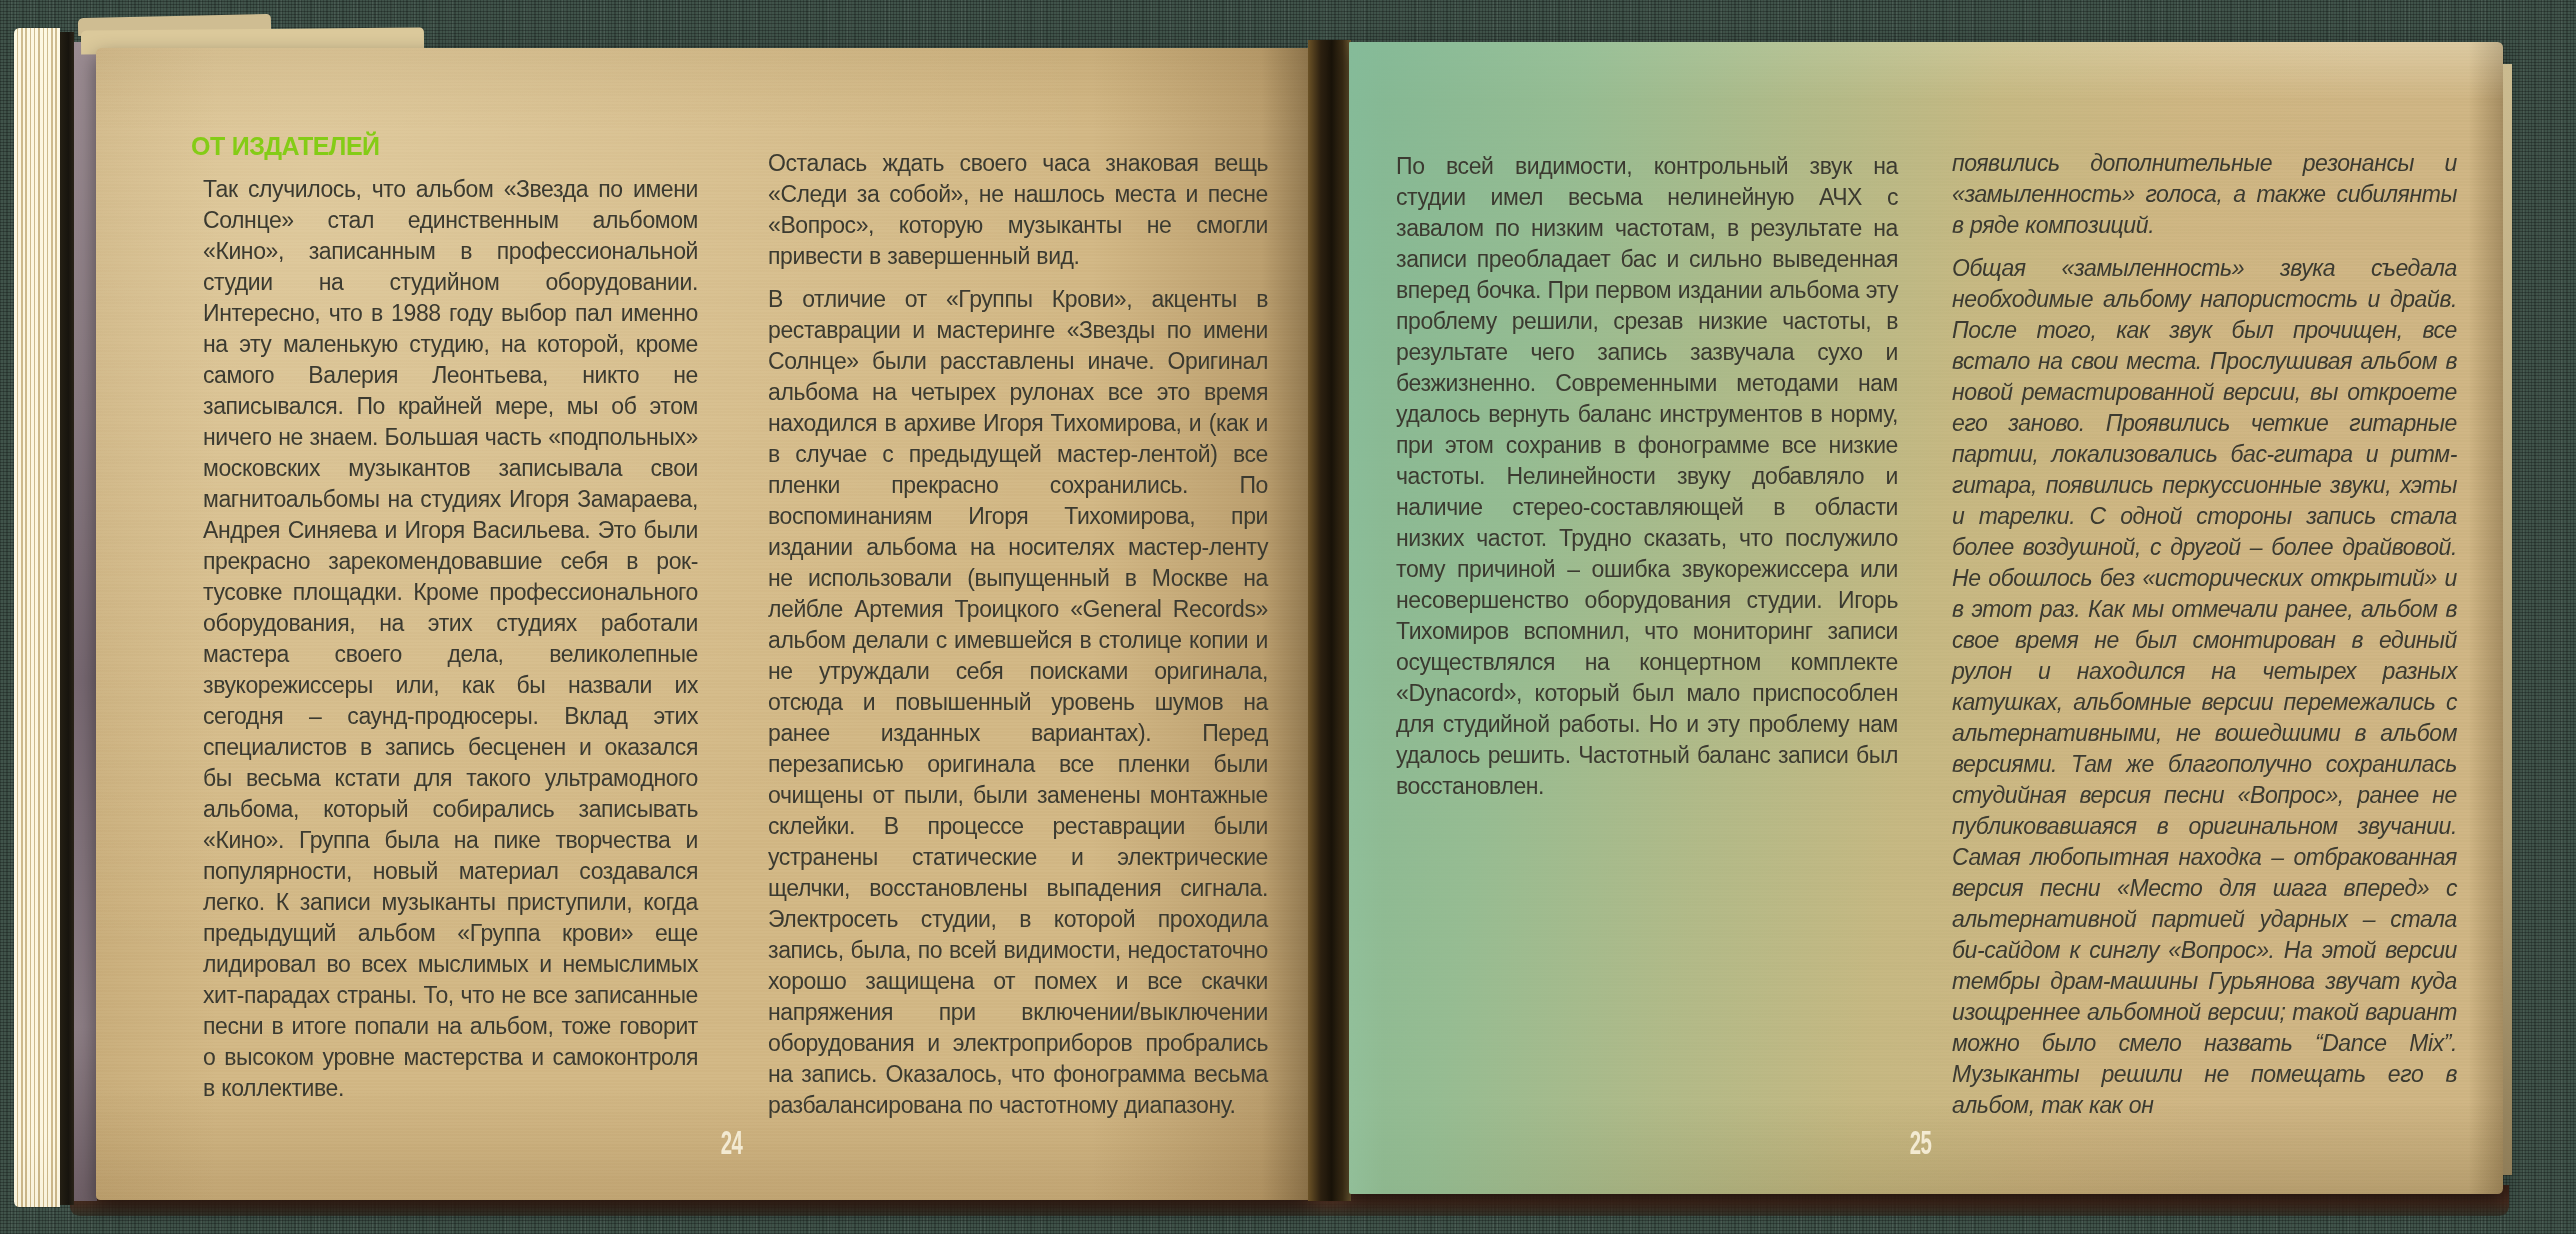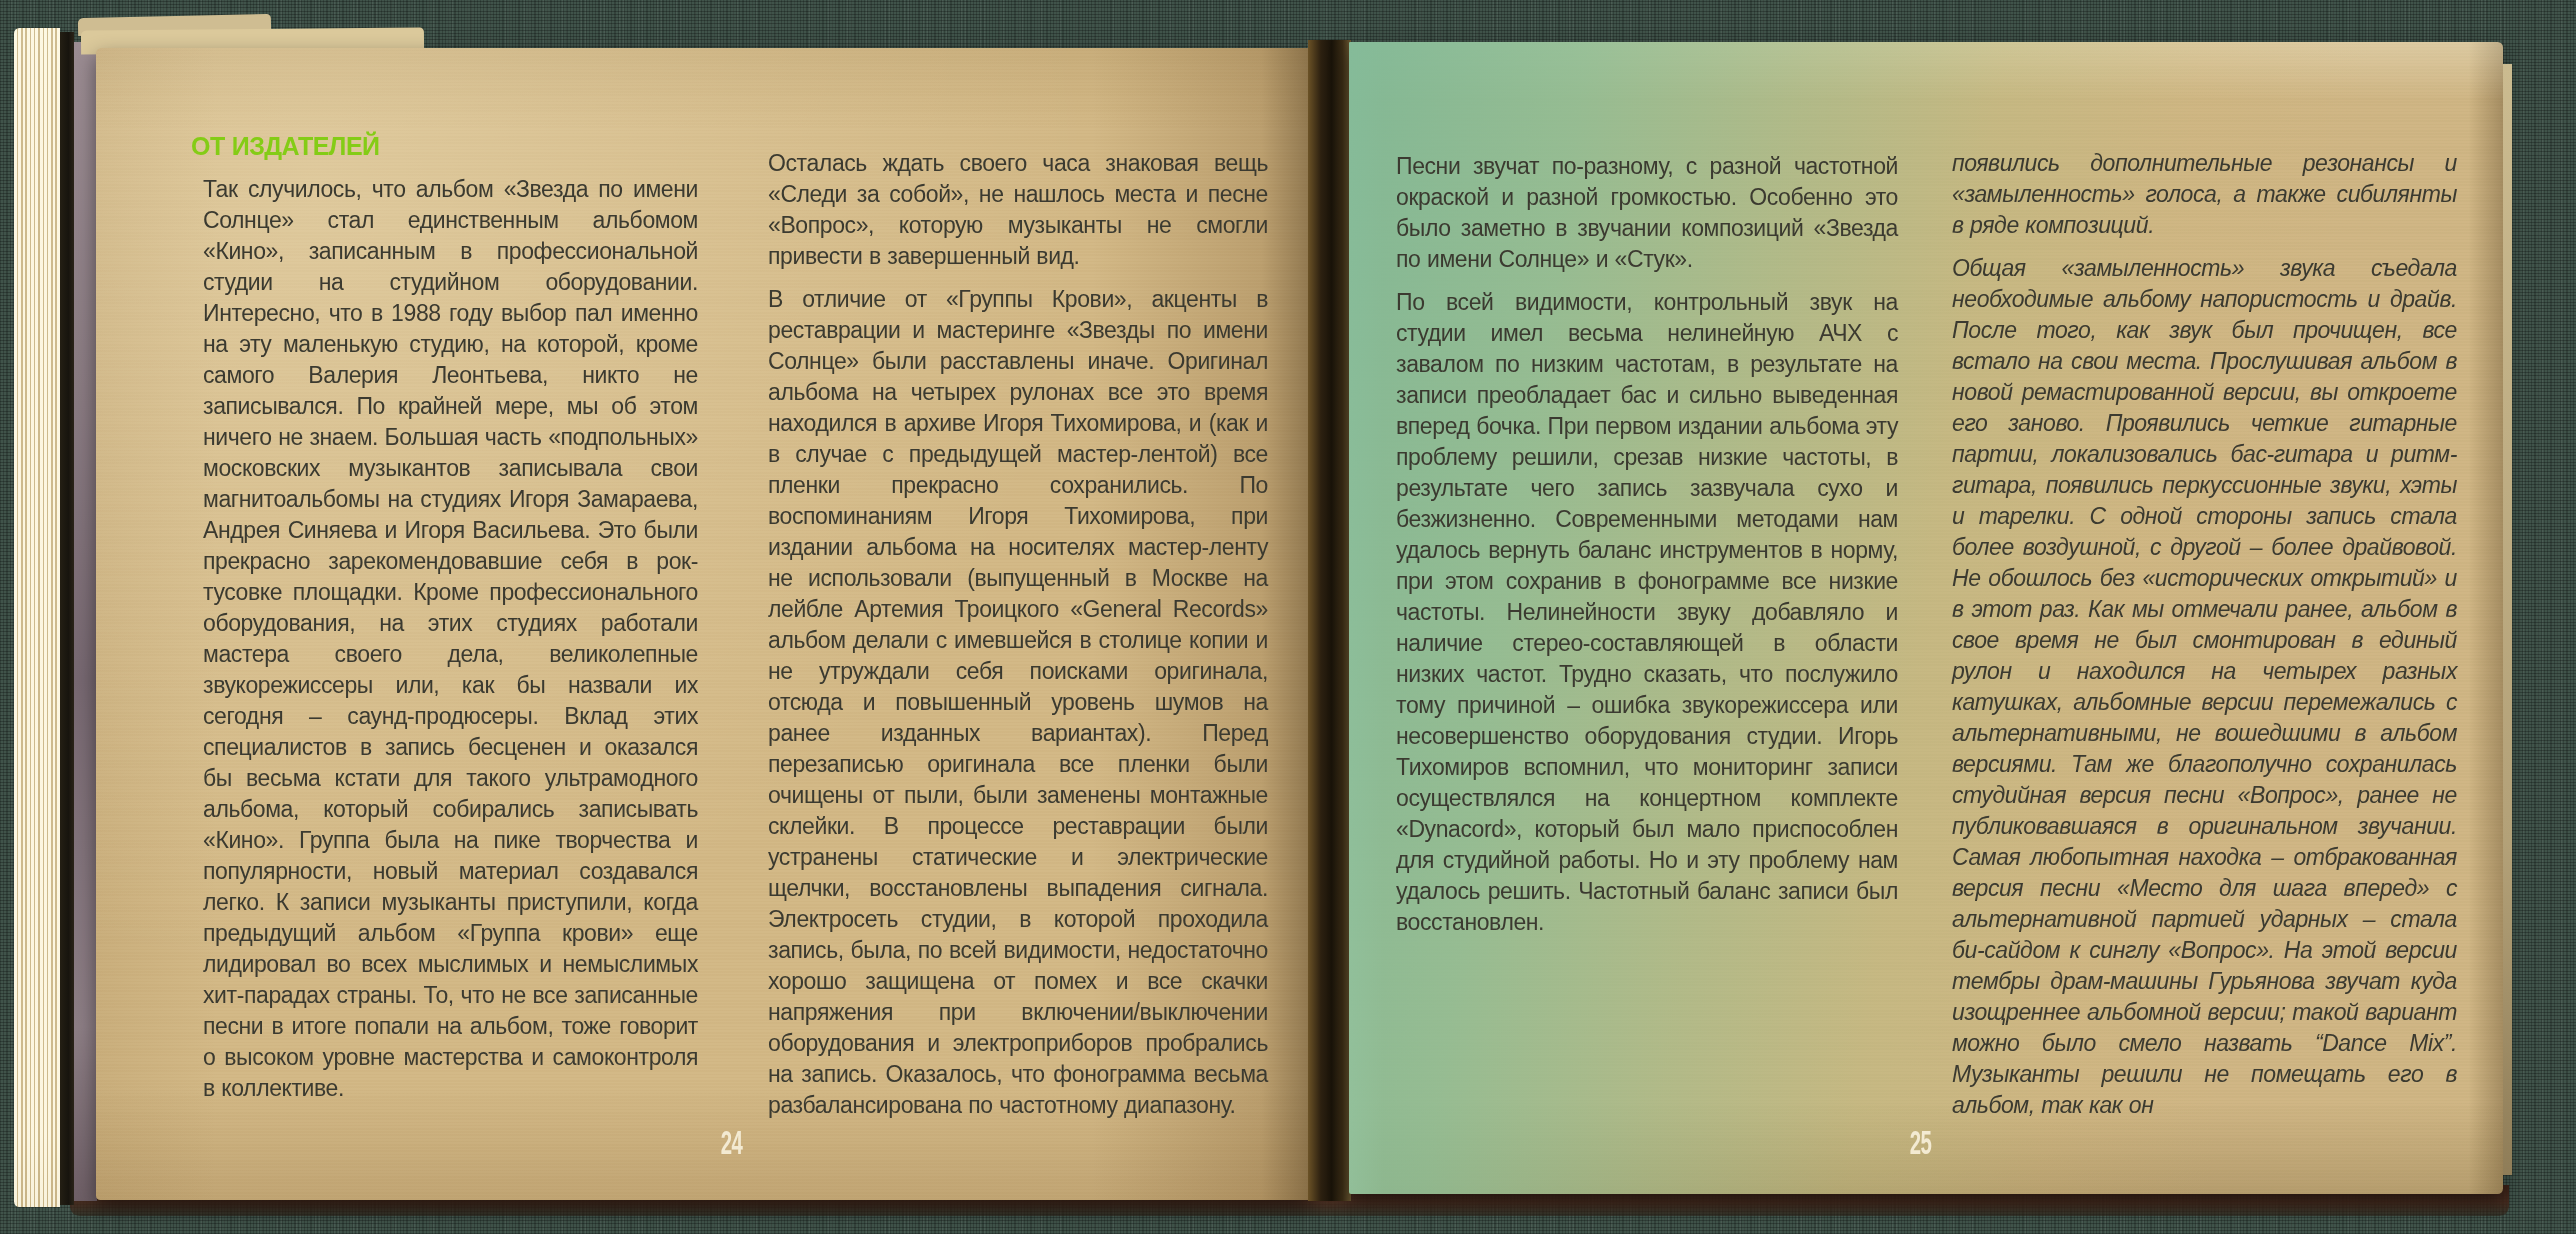--- a/index.html
+++ b/index.html
@@ -131,21 +131,20 @@
     <h2 class="heading">ОТ ИЗДАТЕЛЕЙ</h2>
     <p>Так случилось, что альбом «Звезда по имени Солнце» стал единственным альбомом «Кино», записанным в профессиональной студии на студийном оборудовании. Интересно, что в 1988 году выбор пал именно на эту маленькую студию, на которой, кроме самого Валерия Леонтьева, никто не записывался. По крайней мере, мы об этом ничего не знаем. Большая часть «подпольных» московских музыкантов записывала свои магнитоальбомы на студиях Игоря Замараева, Андрея Синяева и Игоря Васильева. Это были прекрасно зарекомендовавшие себя в рок-тусовке площадки. Кроме профессионального оборудования, на этих студиях работали мастера своего дела, великолепные звукорежиссеры или, как бы назвали их сегодня – саунд-продюсеры. Вклад этих специалистов в запись бесценен и оказался бы весьма кстати для такого ультрамодного альбома, который собирались записывать «Кино». Группа была на пике творчества и популярности, новый материал создавался легко. К записи музыканты приступили, когда предыдущий альбом «Группа крови» еще лидировал во всех мыслимых и немыслимых хит-парадах страны. То, что не все записанные песни в итоге попали на альбом, тоже говорит о высоком уровне мастерства и самоконтроля в коллективе.</p>
   </div>
 
   <div class="col col-2">
     <p>Осталась ждать своего часа знаковая вещь «Следи за собой», не нашлось места и песне «Вопрос», которую музыканты не смогли привести в завершенный вид.</p>
     <p>В отличие от «Группы Крови», акценты в реставрации и мастеринге «Звезды по имени Солнце» были расставлены иначе. Оригинал альбома на четырех рулонах все это время находился в архиве Игоря Тихомирова, и (как и в случае с предыдущей мастер-лентой) все пленки прекрасно сохранились. По воспоминаниям Игоря Тихомирова, при издании альбома на носителях мастер-ленту не использовали (выпущенный в Москве на лейбле Артемия Троицкого «General Records» альбом делали с имевшейся в столице копии и не утруждали себя поисками оригинала, отсюда и повышенный уровень шумов на ранее изданных вариантах). Перед перезаписью оригинала все пленки были очищены от пыли, были заменены монтажные склейки. В процессе реставрации были устранены статические и электрические щелчки, восстановлены выпадения сигнала. Электросеть студии, в которой проходила запись, была, по всей видимости, недостаточно хорошо защищена от помех и все скачки напряжения при включении/выключении оборудования и электроприборов пробрались на запись. Оказалось, что фонограмма весьма разбалансирована по частотному диапазону.</p>
   </div>
 
   <div class="col col-3">
-    <p>Песни звучат по-разному, с разной частотной окраской и разной громкостью. Особенно это было заметно в звучании композиций «Звезда по имени Солнце» и «Стук».</p>
     <p>По всей видимости, контрольный звук на студии имел весьма нелинейную АЧХ с завалом по низким частотам, в результате на записи преобладает бас и сильно выведенная вперед бочка. При первом издании альбома эту проблему решили, срезав низкие частоты, в результате чего запись зазвучала сухо и безжизненно. Современными методами нам удалось вернуть баланс инструментов в норму, при этом сохранив в фонограмме все низкие частоты. Нелинейности звуку добавляло и наличие стерео-составляющей в области низких частот. Трудно сказать, что послужило тому причиной – ошибка звукорежиссера или несовершенство оборудования студии. Игорь Тихомиров вспомнил, что мониторинг записи осуществлялся на концертном комплекте «Dynacord», который был мало приспособлен для студийной работы. Но и эту проблему нам удалось решить. Частотный баланс записи был восстановлен.</p>
   </div>
 
   <div class="col col-4">
     <p>появились дополнительные резонансы и «замыленность» голоса, а также сибилянты в ряде композиций.</p>
     <p>Общая «замыленность» звука съедала необходимые альбому напористость и драйв. После того, как звук был прочищен, все встало на свои места. Прослушивая альбом в новой ремастированной версии, вы откроете его заново. Проявились четкие гитарные партии, локализовались бас-гитара и ритм-гитара, появились перкуссионные звуки, хэты и тарелки. С одной стороны запись стала более воздушной, с другой – более драйвовой. Не обошлось без «исторических открытий» и в этот раз. Как мы отмечали ранее, альбом в свое время не был смонтирован в единый рулон и находился на четырех разных катушках, альбомные версии перемежались с альтернативными, не вошедшими в альбом версиями. Там же благополучно сохранилась студийная версия песни «Вопрос», ранее не публиковавшаяся в оригинальном звучании. Самая любопытная находка – отбракованная версия песни «Место для шага вперед» с альтернативной партией ударных – стала би-сайдом к синглу «Вопрос». На этой версии тембры драм-машины Гурьянова звучат куда изощреннее альбомной версии; такой вариант можно было смело назвать “Dance Mix”. Музыканты решили не помещать его в альбом, так как он</p>
   </div>
 
   <div class="page-num page-num-left">24</div>
   <div class="page-num page-num-right">25</div>

